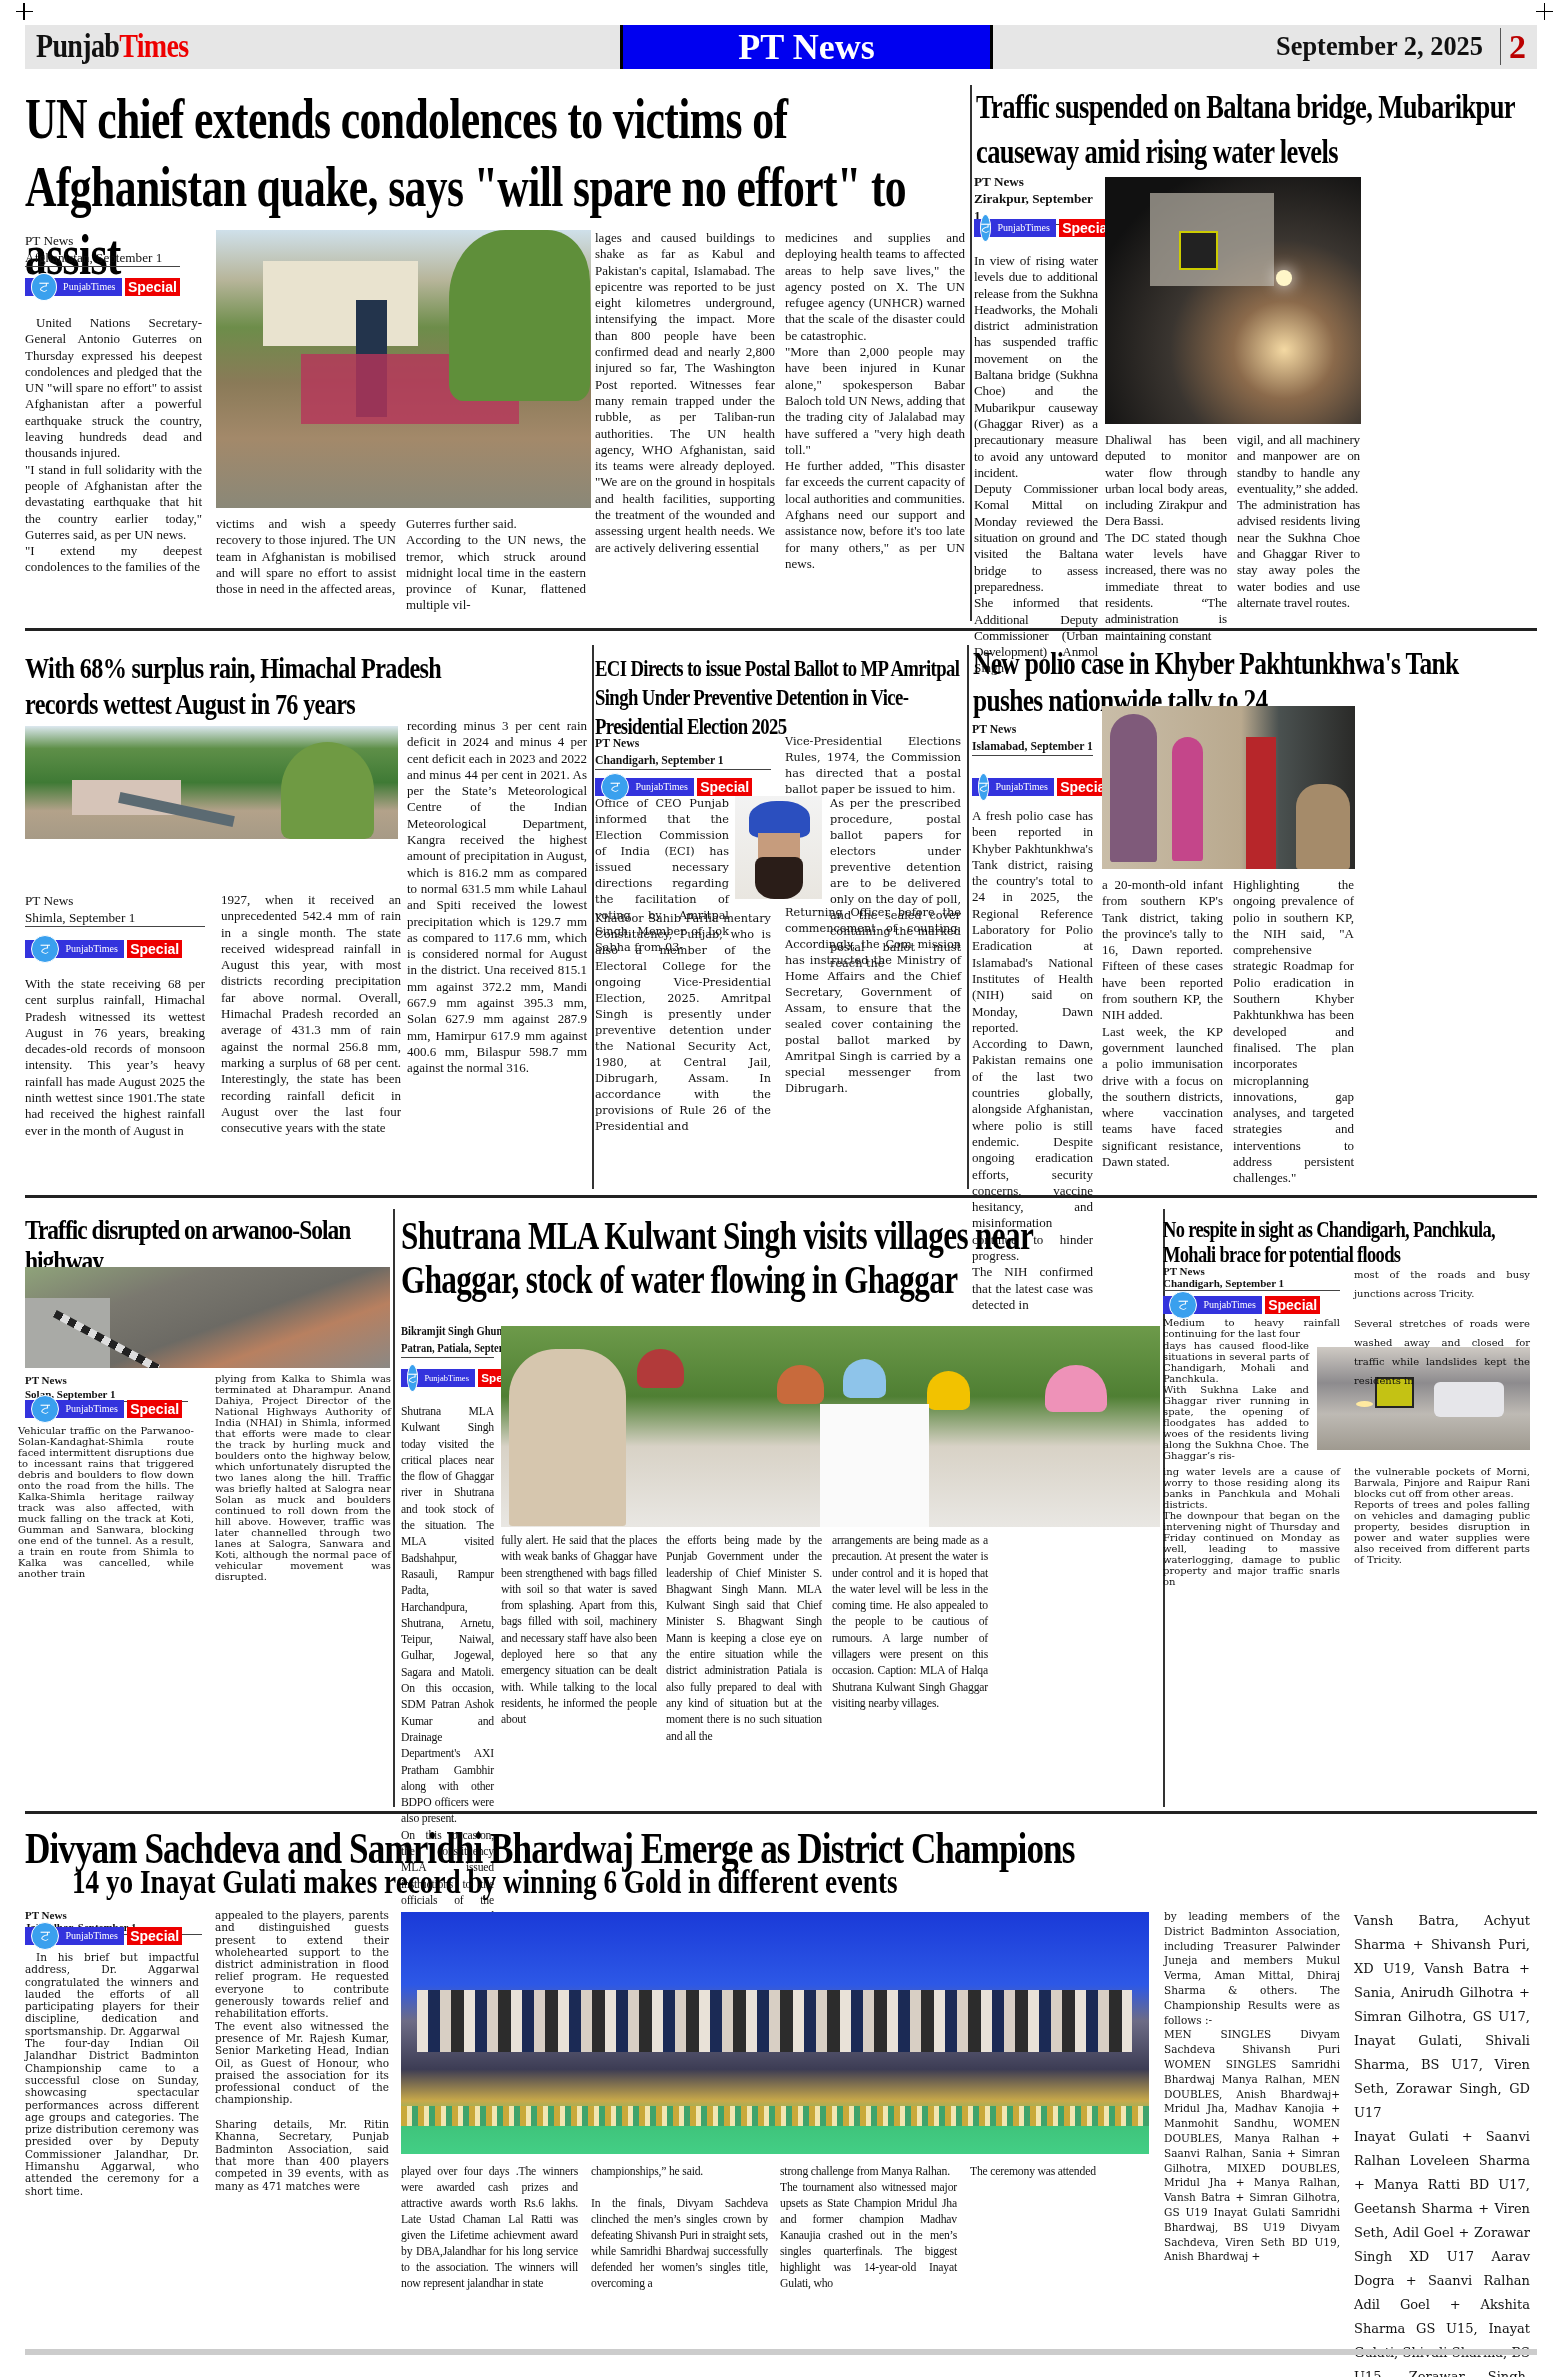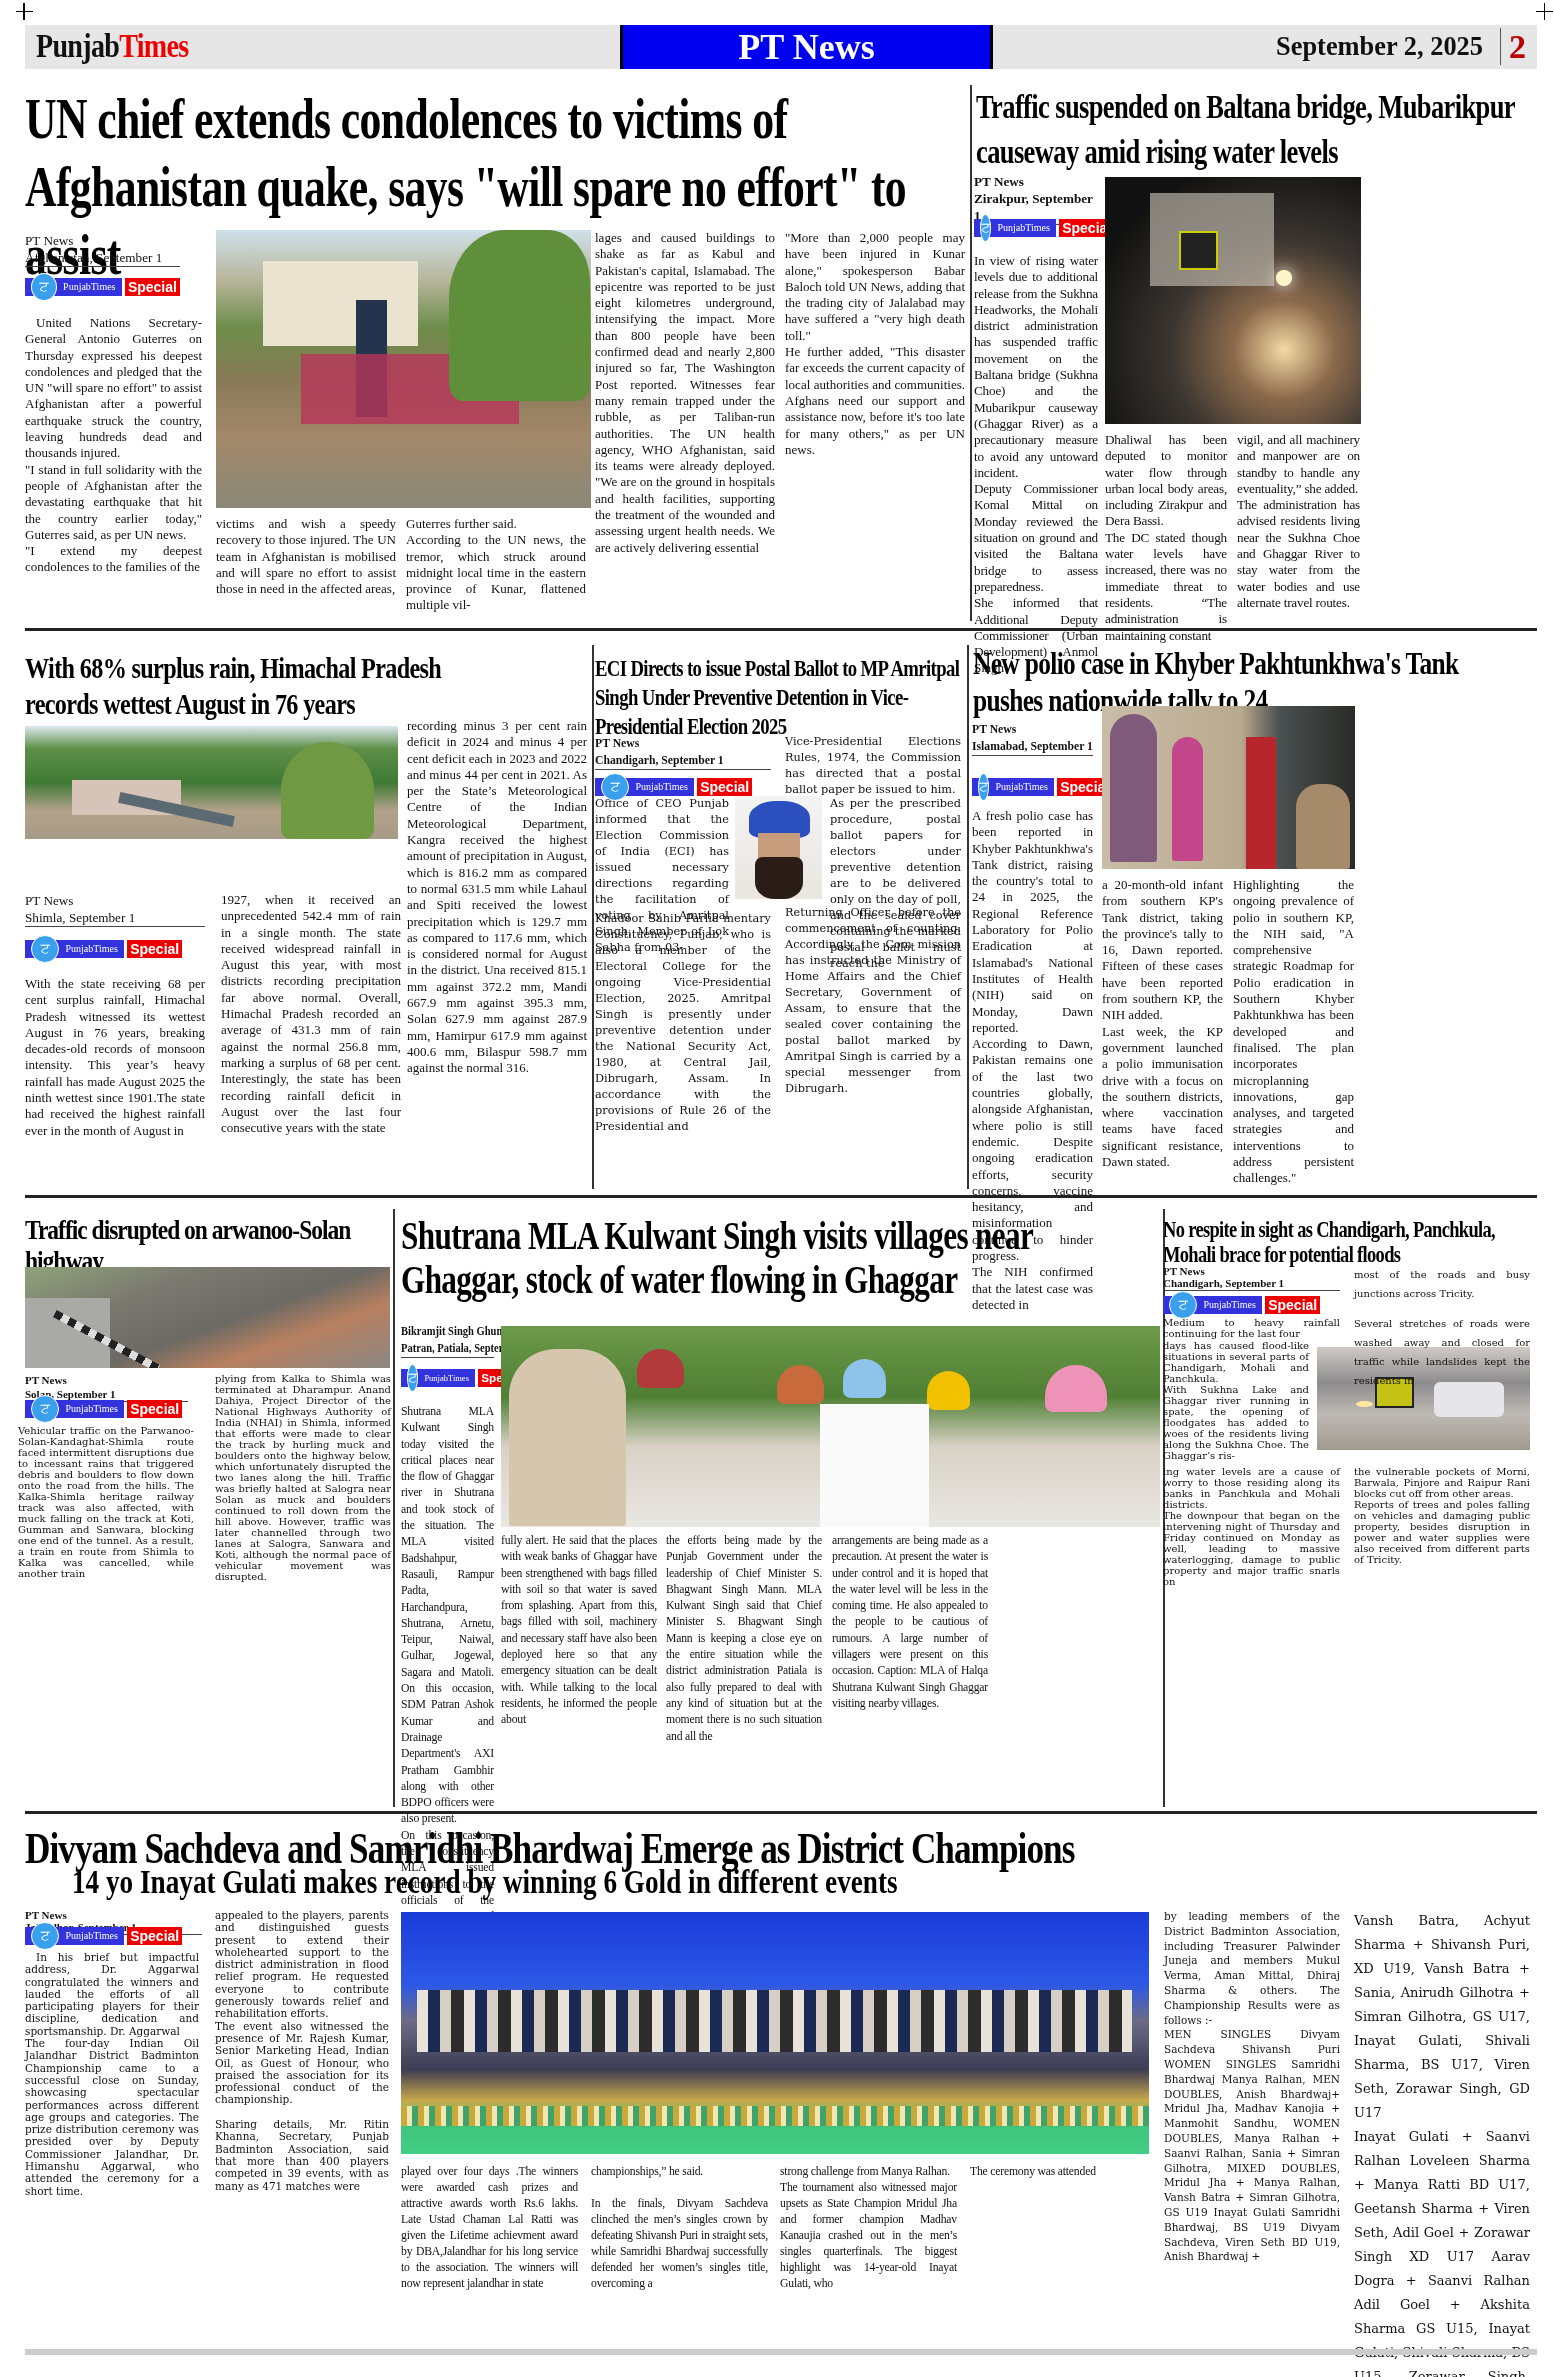--- a/index.html
+++ b/index.html
@@ -74,20 +74,21 @@
     <p>victims and wish a speedy recovery to those injured. The UN team in Afghanistan is mobilised and will spare no effort to assist those in need in the affected areas,</p>
   </div>
 <div class="abs txt" style="left:406px;top:516px;width:180px">
     <p>Guterres further said.</p>
     <p>According to the UN news, the tremor, which struck around midnight local time in the eastern province of Kunar, flattened multiple vil-</p>
   </div>
 <div class="abs txt" style="left:595px;top:230px;width:180px">
     <p>lages and caused buildings to shake as far as Kabul and Pakistan's capital, Islamabad. The epicentre was reported to be just eight kilometres underground, intensifying the impact. More than 800 people have been confirmed dead and nearly 2,800 injured so far, The Washington Post reported. Witnesses fear many remain trapped under the rubble, as per Taliban-run authorities. The UN health agency, WHO Afghanistan, said its teams were already deployed. "We are on the ground in hospitals and health facilities, supporting the treatment of the wounded and assessing urgent health needs. We are actively delivering essential</p>
   </div>
 <div class="abs txt" style="left:785px;top:230px;width:180px">
+    <p>medicines and supplies and deploying health teams to affected areas to help save lives," the agency posted on X. The UN refugee agency (UNHCR) warned that the scale of the disaster could be catastrophic.</p>
     <p>"More than 2,000 people may have been injured in Kunar alone," spokesperson Babar Baloch told UN News, adding that the trading city of Jalalabad may have suffered a "very high death toll."</p>
     <p>He further added, "This disaster far exceeds the current capacity of local authorities and communities. Afghans need our support and assistance now, before it's too late for many others," as per UN news.</p>
   </div>
 
 <div class="vline" style="left:970px;top:85px;height:536px"></div>
 
 <div class="abs hl hl-cond" style="left:976px;top:84px;width:699px;font-size:34px;line-height:45px">Traffic suspended on Baltana bridge, Mubarikpur causeway amid rising water levels</div>
 <div class="abs" style="left:974px;top:173px;width:124px">
   <div class="byline b">PT News</div>
   <div class="byline b rule">Zirakpur,  September 1</div>
@@ -107,21 +108,21 @@
   <div class="abs" style="left:45px;top:15.5px;width:124px;height:93px;background:#b8b2a6;opacity:.7"></div>
   <div class="abs" style="left:74px;top:54px;width:39px;height:39px;background:#222;border:2.3px solid #cc0"></div>
   <div class="abs" style="left:171px;top:93px;width:15.5px;height:15.5px;border-radius:50%;background:#fff6c8;box-shadow:0 0 15.5px #fff"></div>
 </div>
 <div class="abs txt cond" style="left:1105px;top:432px;width:122px">
     <p>Dhaliwal has been deputed to monitor water flow through urban local body areas, including Zirakpur and Dera Bassi.</p>
     <p>The DC stated though water levels have increased, there was no immediate threat to residents. “The administration is maintaining constant</p>
   </div>
 <div class="abs txt cond" style="left:1237px;top:432px;width:123px">
     <p>vigil, and all machinery and manpower are on standby to handle any eventuality,” she added.</p>
-    <p>The administration has advised residents living near the Sukhna Choe and Ghaggar River to stay water from the water bodies and use alternate travel routes.</p>
+    <p>The administration has advised residents living near the Sukhna Choe and Ghaggar River to stay away poles the water bodies and use alternate travel routes.</p>
   </div>
 
 <div class="hline" style="left:25px;top:628px;width:1512px"></div>
 
 <div class="abs hl" style="left:25px;top:650px;width:575px;font-size:29.5px;line-height:36px;transform:scaleX(.82)">With 68% surplus rain, Himachal Pradesh records wettest August in 76 years</div>
 <div class="img" style="left:25px;top:726px;width:373px;height:113px;background:linear-gradient(180deg,#dce8ef 0%,#5e8f48 20%,#3f7a35 50%,#b3a28a 75%,#a69a86 100%)" title="Swollen river beneath a bridge in a hill town">
   <div class="abs" style="left:47px;top:54px;width:109px;height:35px;background:#d6c4b8"></div>
   <div class="abs" style="left:93px;top:78px;width:117px;height:11px;background:#5b6a72;transform:rotate(12deg)"></div>
   <div class="abs" style="left:256px;top:15.5px;width:93px;height:97px;background:#6f9a43;border-radius:50% 50% 10% 10%"></div>
 </div>

